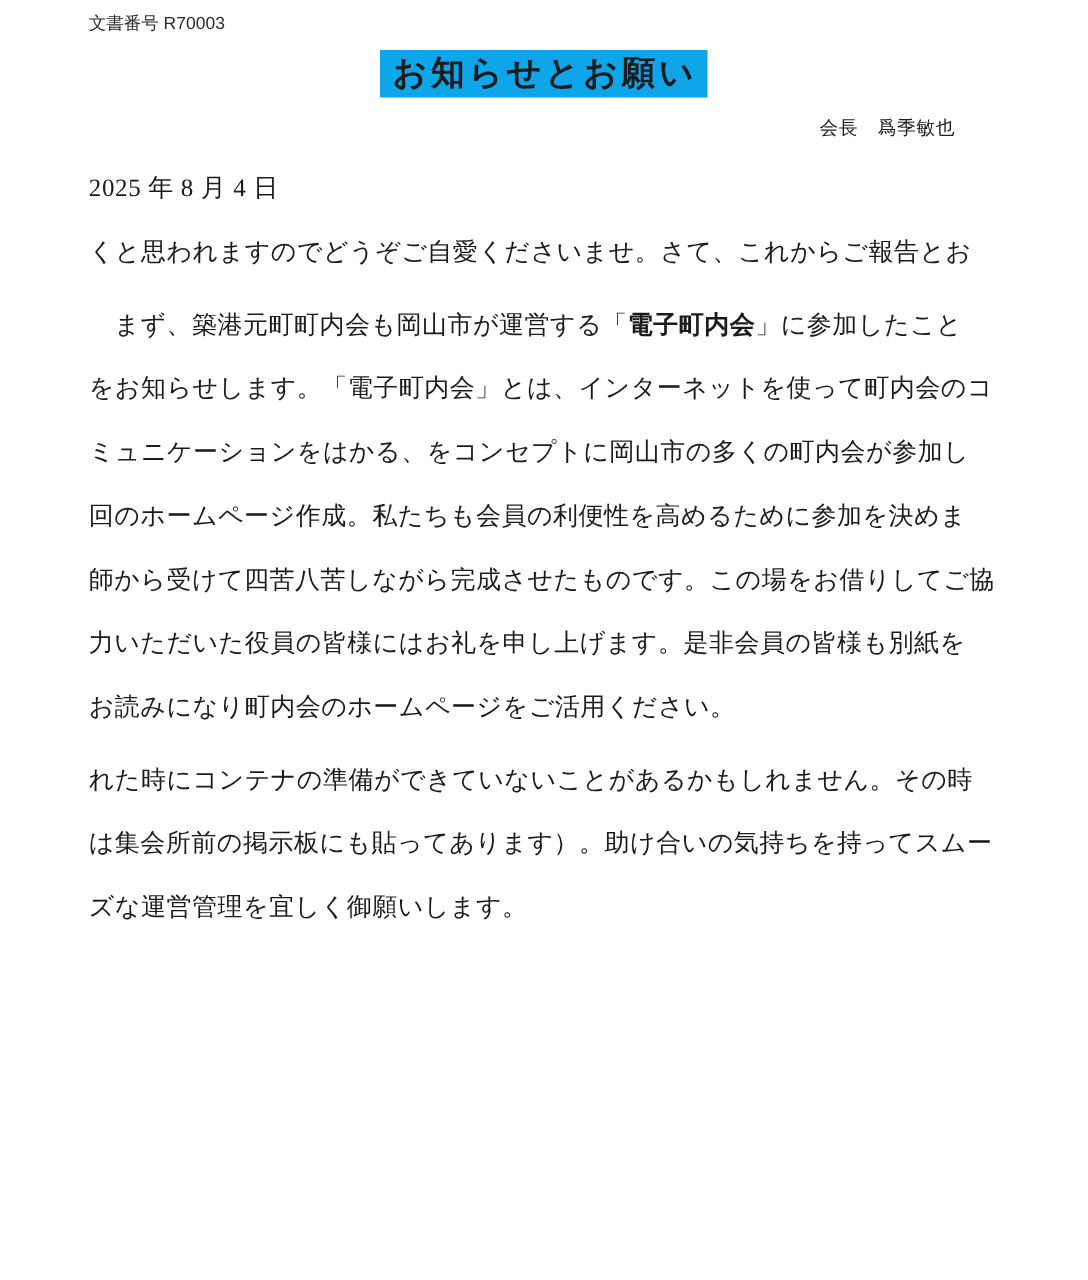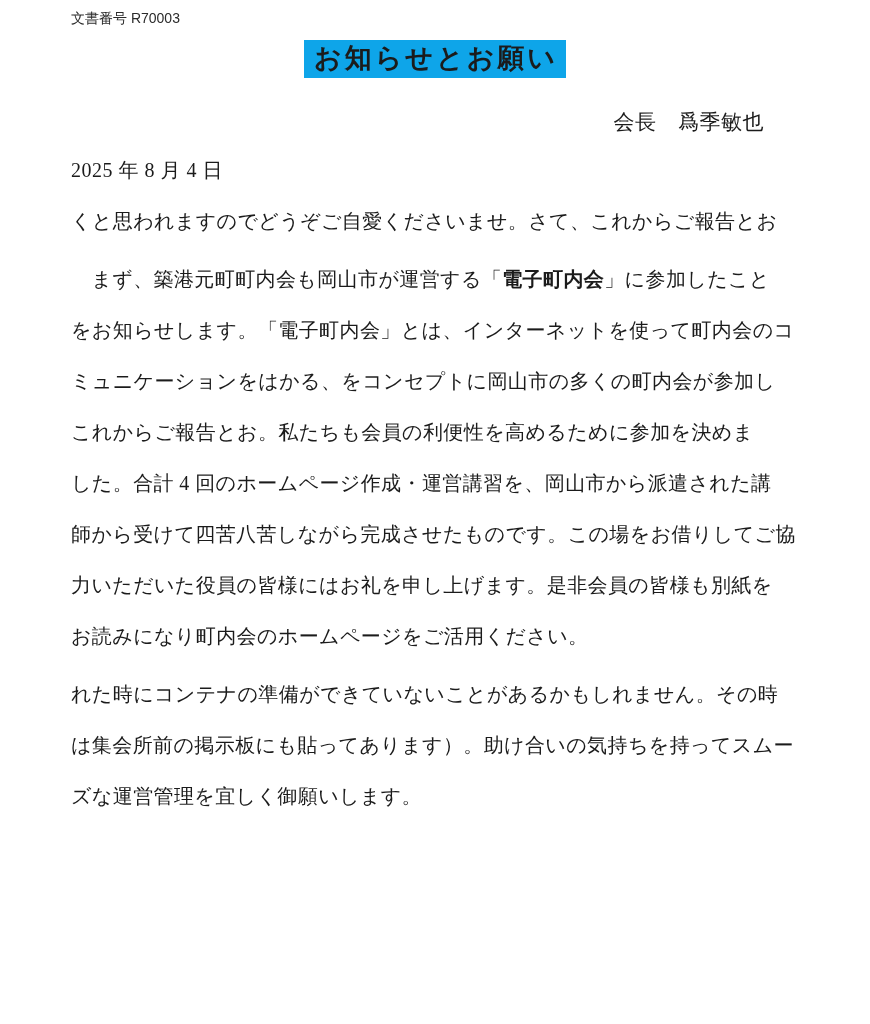--- a/index.html
+++ b/index.html
@@ -31,23 +31,23 @@
     font-size: 27px;
     letter-spacing: 3px;
     line-height: 1.15;
     padding: 3px 8px 4px 10px;
   }
   .content {
     margin-left: 71px;
     margin-right: 106px; 
   }
   .author-line {
-    margin-top: 32px;
+    margin-top: 13px;
     text-align: right;
-    font-size: 21px;
+    font-size: 15px;
     line-height: 24px;
     letter-spacing: 0.5px;
   }
   .date-line {
     margin-top: 24px;
     font-size: 20px;
     line-height: 24px;
     letter-spacing: 0.5px;
   }
   .doc-body {
@@ -84,22 +84,21 @@
     <div class="date-line">2025 年 8 月 4 日</div>
 
     <div class="doc-body" id="doc-body">
         <div class="para">
           <div class="text-line"><span>くと思われますのでどうぞご自愛くださいませ。さて、これからご報告とお</span></div>
         </div>
         <div class="para">
           <div class="text-line"><span>　まず、築港元町町内会も岡山市が運営する「</span><span class="bold">電子町内会</span><span>」に参加したこと</span></div>
           <div class="text-line"><span>をお知らせします。「電子町内会」とは、インターネットを使って町内会のコ</span></div>
           <div class="text-line"><span>ミュニケーションをはかる、をコンセプトに岡山市の多くの町内会が参加し</span></div>
-          <div class="text-line"><span>これからご報告とお。私たちも会員の利便性を高めるために参加を決めま</span></div>
-          <div class="text-line"><span>した。合計 4 回のホームページ作成・運営講習を、岡山市から派遣された講</span></div>
+          <div class="text-line"><span>回のホームページ作成。私たちも会員の利便性を高めるために参加を決めま</span></div>
           <div class="text-line"><span>師から受けて四苦八苦しながら完成させたものです。この場をお借りしてご協</span></div>
           <div class="text-line"><span>力いただいた役員の皆様にはお礼を申し上げます。是非会員の皆様も別紙を</span></div>
           <div class="text-line"><span>お読みになり町内会のホームページをご活用ください。</span></div>
         </div>
         <div class="para">
           <div class="text-line"><span>れた時にコンテナの準備ができていないことがあるかもしれません。その時</span></div>
           <div class="text-line"><span>は集会所前の掲示板にも貼ってあります）。助け合いの気持ちを持ってスムー</span></div>
           <div class="text-line"><span>ズな運営管理を宜しく御願いします。</span></div>
         </div>
       </div>

